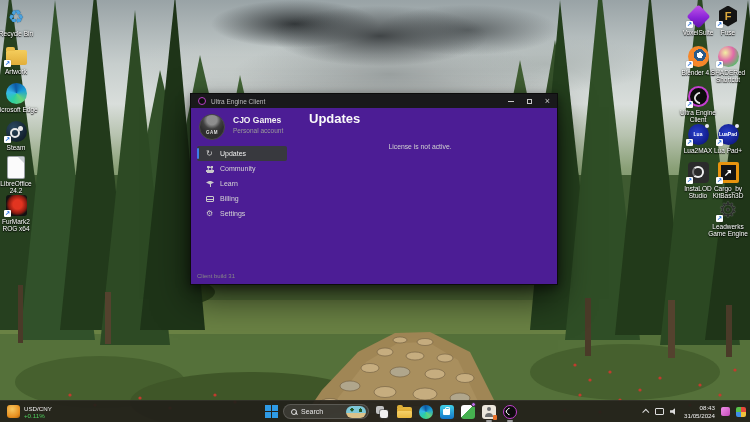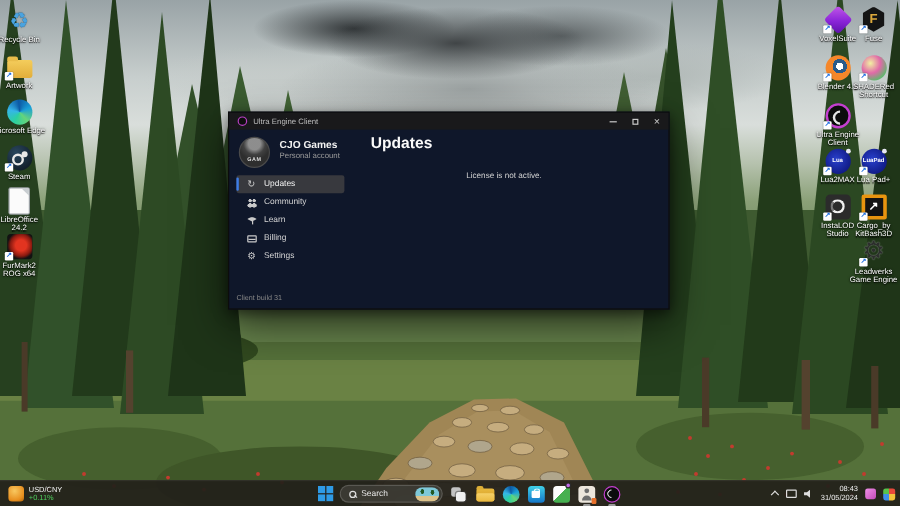--- a/index.html
+++ b/index.html
@@ -50,21 +50,21 @@
   .lua-txt{position:absolute;inset:0;color:#fff;font-size:5px;font-weight:bold;line-height:21px;text-align:center;}
   .g-instalod{width:21px;height:21px;background:#2b2b2b;border-radius:4px;position:relative;}
   .g-instalod::after{content:"";position:absolute;left:4px;top:4px;width:8px;height:8px;border:2.5px solid #f0f0f0;border-left-color:#7a7a7a;border-radius:50%;}
   .g-cargo{width:21px;height:21px;background:#e8940f;border-radius:2px;position:relative;}
   .g-cargo::before{content:"";position:absolute;inset:3px;background:#131313;}
   .g-cargo::after{content:"\2197";position:absolute;inset:0;color:#fff;font-size:10px;font-weight:bold;line-height:21px;text-align:center;}
   .g-leadwerks{font-size:21px;line-height:22px;color:#2c2f2c;text-shadow:0 0 1px #9aa89a;}
   .g-leadwerks::after{content:"\2699";}
 
   
-  .window{position:absolute;left:190px;top:93px;width:368px;height:165px;background:#0f172a;border:1px solid #0c0c0c;
+  .window{position:absolute;left:190px;top:93px;width:368px;height:192px;background:#4c1d95;border:1px solid #0c0c0c;
     box-shadow:0 14px 34px rgba(0,0,0,.62),0 3px 10px rgba(0,0,0,.5);}
   .titlebar{position:absolute;left:0;top:0;right:0;height:14px;background:#19191b;display:flex;align-items:center;padding:0 7px;}
   .tb-ico{width:8px;height:8px;border-radius:50%;background:#0d0d0d;border:1.5px solid #b83fc4;flex:none;}
   .tb-title{margin-left:5px;font-size:6.5px;color:#bdbdbd;}
   .tb-ctl{margin-left:auto;display:flex;align-items:center;gap:13px;}
   .tb-min{width:6px;height:1px;background:#c8c8c8;}
   .tb-max{width:5px;height:5px;border:1px solid #c8c8c8;}
   .tb-close{color:#c8c8c8;font-size:9px;line-height:9px;}
   .tb-close::after{content:"\00D7";}
   .avatar{position:absolute;left:8px;top:20px;width:26px;height:26px;border-radius:50%;background:#2e2e2e;

